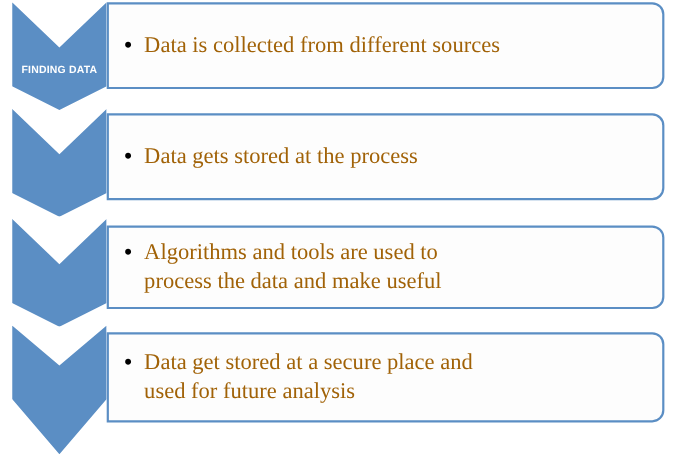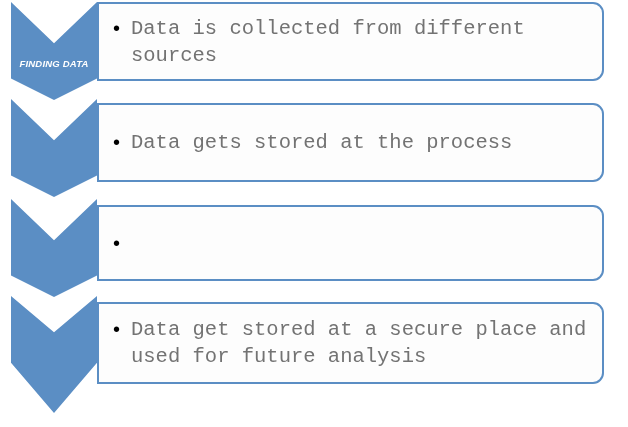--- a/index.html
+++ b/index.html
@@ -43,21 +43,21 @@
     text-align: center;
     color: #ffffff;
     font-size: 9.5px;
     font-weight: bold;
     letter-spacing: 0.2px;
     line-height: 12px;
     white-space: pre-line;
   }
 
   
-  .chev-1 { top: 2px;   height: 98px; font-style: italic; }
+  .chev-1 { top: 2px;   height: 98px; }
   .chev-2 { top: 99px;  height: 98px; }
   .chev-3 { top: 199px; height: 98px; }
   .chev-4 { top: 296px; height: 117px; }
 
   .chev-1 .chevron-label { top: 56px; }
   .chev-2 .chevron-label { top: 154px; }
 
   
   .callout {
     position: absolute;
@@ -78,24 +78,24 @@
     padding-right: 10px;
   }
   .bullet {
     flex: 0 0 auto;
     color: #000000;
     font-size: 20px;
     line-height: 27px;
     margin-right: 11px;
   }
   .callout-text {
-    color: #737373;
+    color: #a16207;
     font-size: 20.5px;
     line-height: 27px;
-    font-family: Liberation Mono, monospace;
+    font-family: Liberation Serif, serif;
     white-space: pre-line;
   }
 
   .box-1 { top: 2px;   height: 79px; }
   .box-2 { top: 103px; height: 79px; }
   .box-3 { top: 205px; height: 76px; }
   .box-4 { top: 302px; height: 82px; }
 </style>
 </head>
 <body>
@@ -124,20 +124,22 @@
     </div>
   </div>
 
   <div class="chevron chev-3">
     <div class="chevron-shape"></div>
 
   </div>
   <div class="callout box-3">
     <div class="callout-row">
       <span class="bullet">•</span>
+      <span class="callout-text">Algorithms and tools are used to
+process the data and make useful</span>
     </div>
   </div>
 
   <div class="chevron chev-4 tail">
     <div class="chevron-shape"></div>
 
   </div>
   <div class="callout box-4">
     <div class="callout-row">
       <span class="bullet">•</span>

